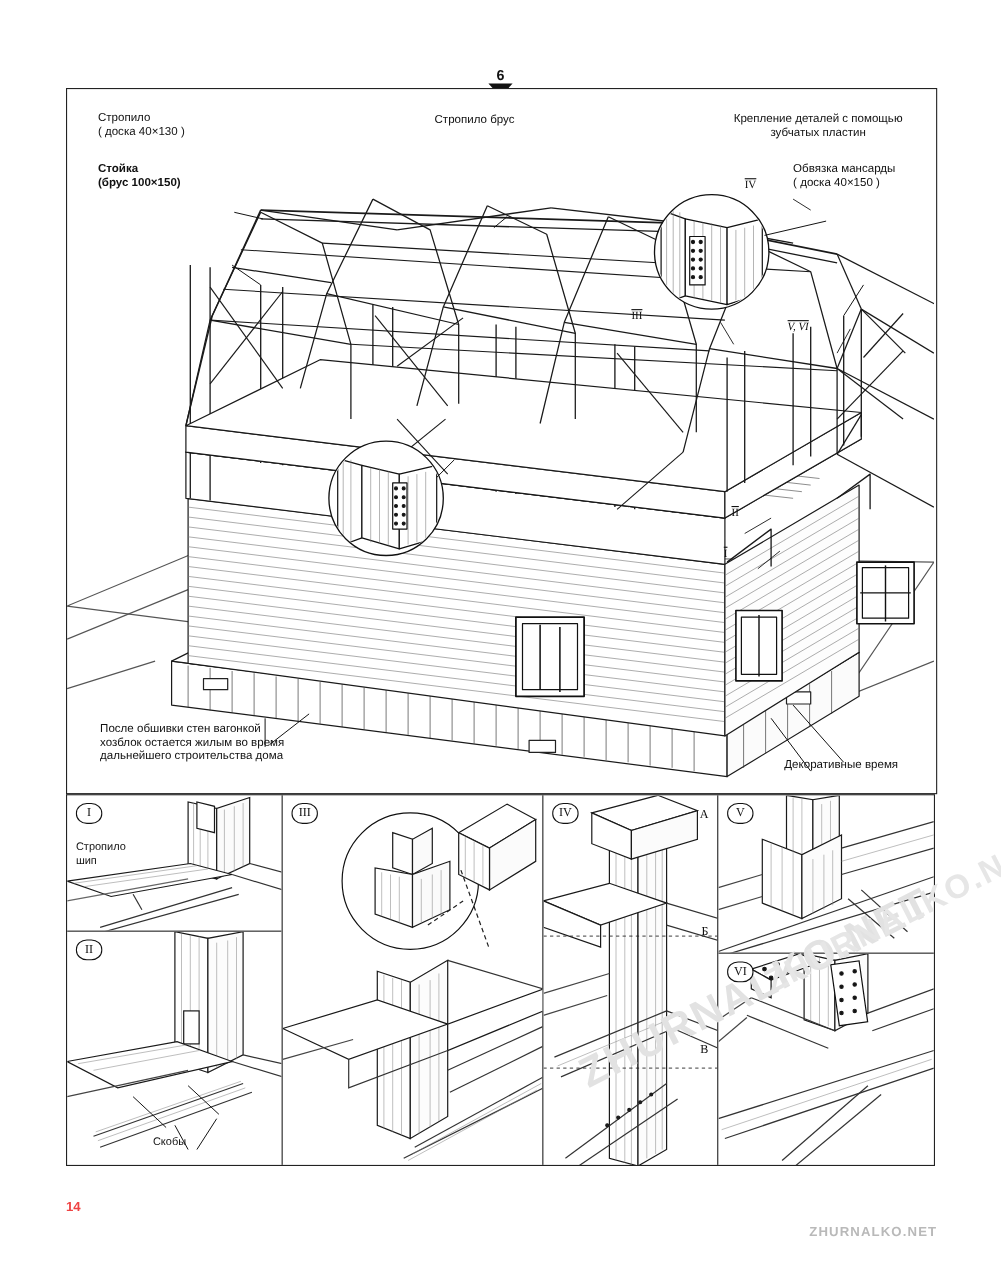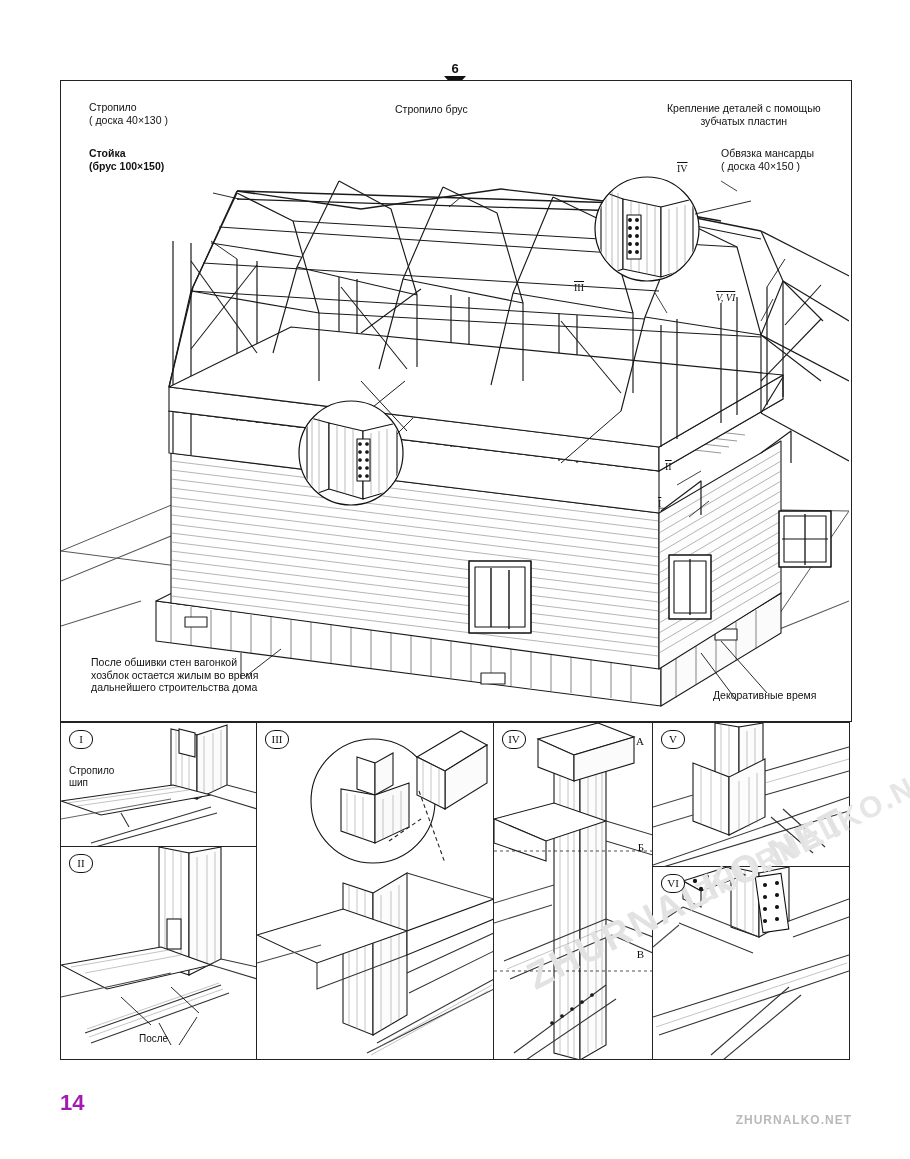--- a/index.html
+++ b/index.html
@@ -142,23 +142,23 @@
     font-family: "Liberation Serif", serif;
     color: #111;
     z-index: 5;
   }
 
   
   .page-number {
     position: absolute;
     left: 60px;
     top: 1090px;
-    font-size: 22px;
+    font-size: 12px;
     font-weight: bold;
-    color: #a21caf;
+    color: #ef4444;
   }
 
   
   .wm-diag {
     position: absolute;
     left: 520px;
     top: 960px;
     font-size: 38px;
     font-weight: bold;
     color: #e2e2e2;
@@ -601,21 +601,21 @@
             <path d="M28 190 L162 142"></path>
               <path d="M26 182 L158 136"></path>
           </g>
           <path d="M150 118 L196 132" stroke="#333"></path>
           <path d="M160 112 L196 120" stroke="#333"></path>
           <path d="M60 150 L90 178" stroke="#111" stroke-width="0.9"></path>
           <path d="M110 140 L138 166" stroke="#111" stroke-width="0.9"></path>
           <path d="M110 198 L98 176" stroke="#111" stroke-width="0.9"></path>
           <path d="M118 198 L136 170" stroke="#111" stroke-width="0.9"></path>
         </svg>
-        <div class="dlabel" style="left:78px; top:186px;">После</div>
+        <div class="dlabel" style="left:78px; top:186px;">Скобы</div>
       </div>
     </div>
 
     <div class="dcol">
       <div class="dcell" style="height:337px;">
         <div class="badge">III</div>
         <svg width="237" height="337" viewBox="0 0 237 337" fill="none" stroke="#1a1a1a" stroke-width="1.1">
           <circle cx="116" cy="78" r="62" fill="#fff" stroke="#111"></circle>
           <g>
             <path d="M100 34 L100 66 L118 72 L118 40 Z" fill="#fff"></path>

